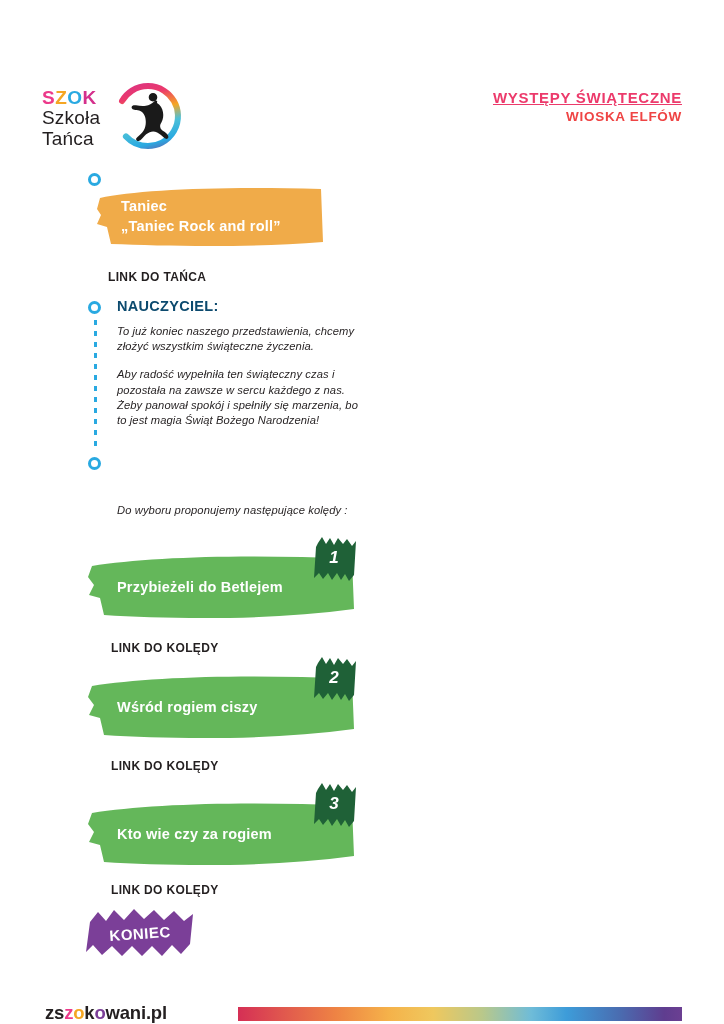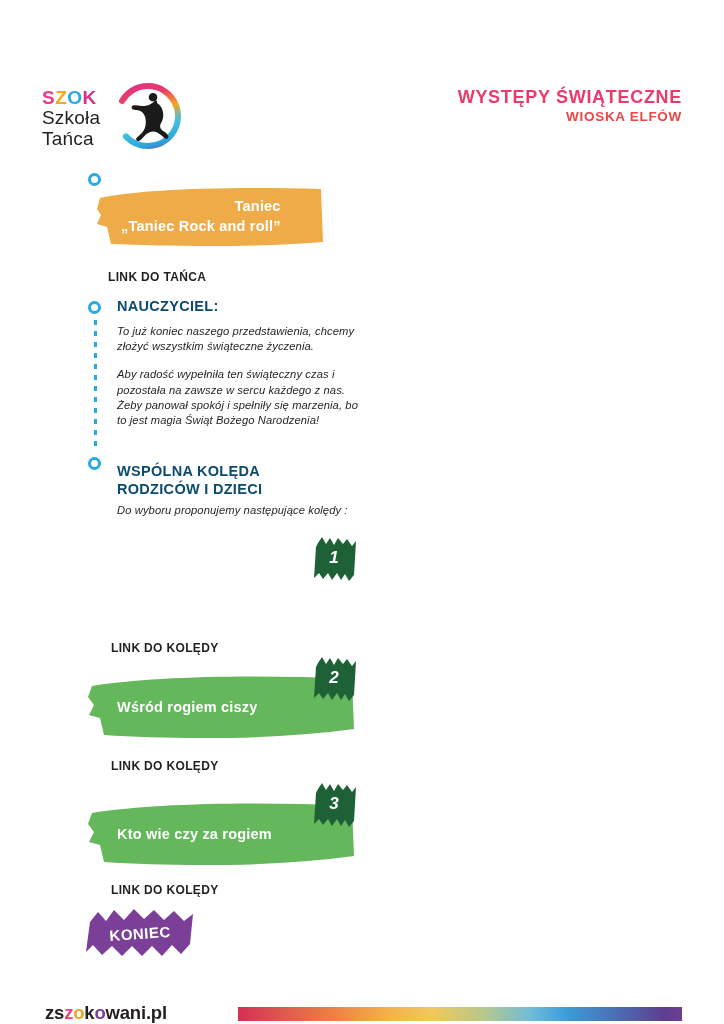--- a/index.html
+++ b/index.html
@@ -20,22 +20,23 @@
   }
   .logo-szok span { display:inline-block; }
   .logo-line2, .logo-line3 {
     font-size: 19px; font-weight: normal; color: #231f20; line-height: 21px;
     letter-spacing: .2px;
   }
   .logo-mark { position: absolute; left: 70px; top: -4px; width: 72px; height: 72px; }
 
   .head-titles { position: absolute; right: 42px; top: 40px; text-align: right; }
   .head-line1 {
-    color:#ec3a6b; font-weight: bold; font-size: 18px; letter-spacing: .7px;
+    color:#ec3a6b; font-weight: bold; font-size: 15px; letter-spacing: .7px;
     line-height: 19px;
+    text-decoration: underline;
   }
   .head-line2 {
     color:#ef4444; font-weight: bold; font-size: 13.5px; letter-spacing: .7px;
     line-height: 19px;
   }
 
   
   .timeline { position:absolute; left:0; top:0; width:724px; height:1024px; pointer-events:none; }
   .ring {
     position: absolute; width: 13px; height: 13px; border-radius: 50%;
@@ -52,21 +53,21 @@
     position: absolute; display:flex; align-items:center;
     color:#fff; font-weight:bold;
   }
   .brush {
     position:absolute; left:0; top:0; width:100%; height:100%;
   }
   .banner-label { position: relative; z-index: 2; }
 
   .banner-orange { left: 97px; top: 136px; width: 228px; height: 64px; }
   .banner-orange .banner-label {
-    padding-left: 24px; font-size: 14.5px; line-height: 20px; letter-spacing:.2px;text-align:right;
+    padding-left: 24px; font-size: 14.5px; line-height: 20px; letter-spacing:.2px;
   }
 
   .banner-green { left: 88px; width: 268px; height: 68px; }
   .banner-green .banner-label {
     padding-left: 29px; font-size: 14.5px; letter-spacing:.2px;
   }
   .g1 { top: 505px; }
   .g2 { top: 625px; }
   .g3 { top: 752px; }
 
@@ -181,32 +182,34 @@
 
   <div class="linklabel" style="left:108px; top:222px;">LINK DO TAŃCA</div>
 
   <div class="sec-head" style="left:117px; top:249px;">NAUCZYCIEL:</div>
 
   <div class="body-text" style="left:117px; top:276px; width:250px;">
     <p>To już koniec naszego przedstawienia, chcemy złożyć wszystkim świąteczne życzenia.</p>
     <p>Aby radość wypełniła ten świąteczny czas i pozostała na zawsze w sercu każdego z nas. Żeby panował spokój i spełniły się marzenia, bo to jest magia Świąt Bożego Narodzenia!</p>
   </div>
 
-  <div class="sec-head" style="left:117px; top:414px;">
-    <div>WSPÓLNA KOLĘDA</div>
-    <div>RODZICÓW I DZIECI</div>
-  </div>
 
   <div class="body-text" style="left:117px; top:455px; width:240px;">Do wyboru proponujemy następujące kolędy :</div>
 
   <div class="numbadge nb1">
     <svg viewBox="0 0 44 45" preserveAspectRatio="none">
       <path d="M6 6 L10 0 L14 7 L18 1 L22 8 L26 1 L31 7 L35 2 L40 9 L44 4 L42 38 L37 44 L33 37 L29 43 L25 36 L20 43 L16 36 L11 42 L7 36 L2 41 L4 10 Z" fill="#1f6137"></path>
     </svg>
     <div class="num">1</div>
+  </div>
+  <div class="banner banner-green g1">
+    <svg class="brush" viewBox="0 0 268 68" preserveAspectRatio="none">
+      <path d="M4 13 C60 4, 160 1, 264 6 L266 56 C180 68, 80 66, 16 62 L12 45 L1 42 L6 32 L0 24 Z" fill="#64b75a"></path>
+    </svg>
+    <div class="banner-label">Przybieżeli do Betlejem</div>
   </div>
   <div class="linklabel" style="left:111px; top:593px;">LINK DO KOLĘDY</div>
 
   <div class="numbadge nb2">
     <svg viewBox="0 0 44 45" preserveAspectRatio="none">
       <path d="M6 6 L10 0 L14 7 L18 1 L22 8 L26 1 L31 7 L35 2 L40 9 L44 4 L42 38 L37 44 L33 37 L29 43 L25 36 L20 43 L16 36 L11 42 L7 36 L2 41 L4 10 Z" fill="#1f6137"></path>
     </svg>
     <div class="num">2</div>
   </div>
   <div class="banner banner-green g2">

